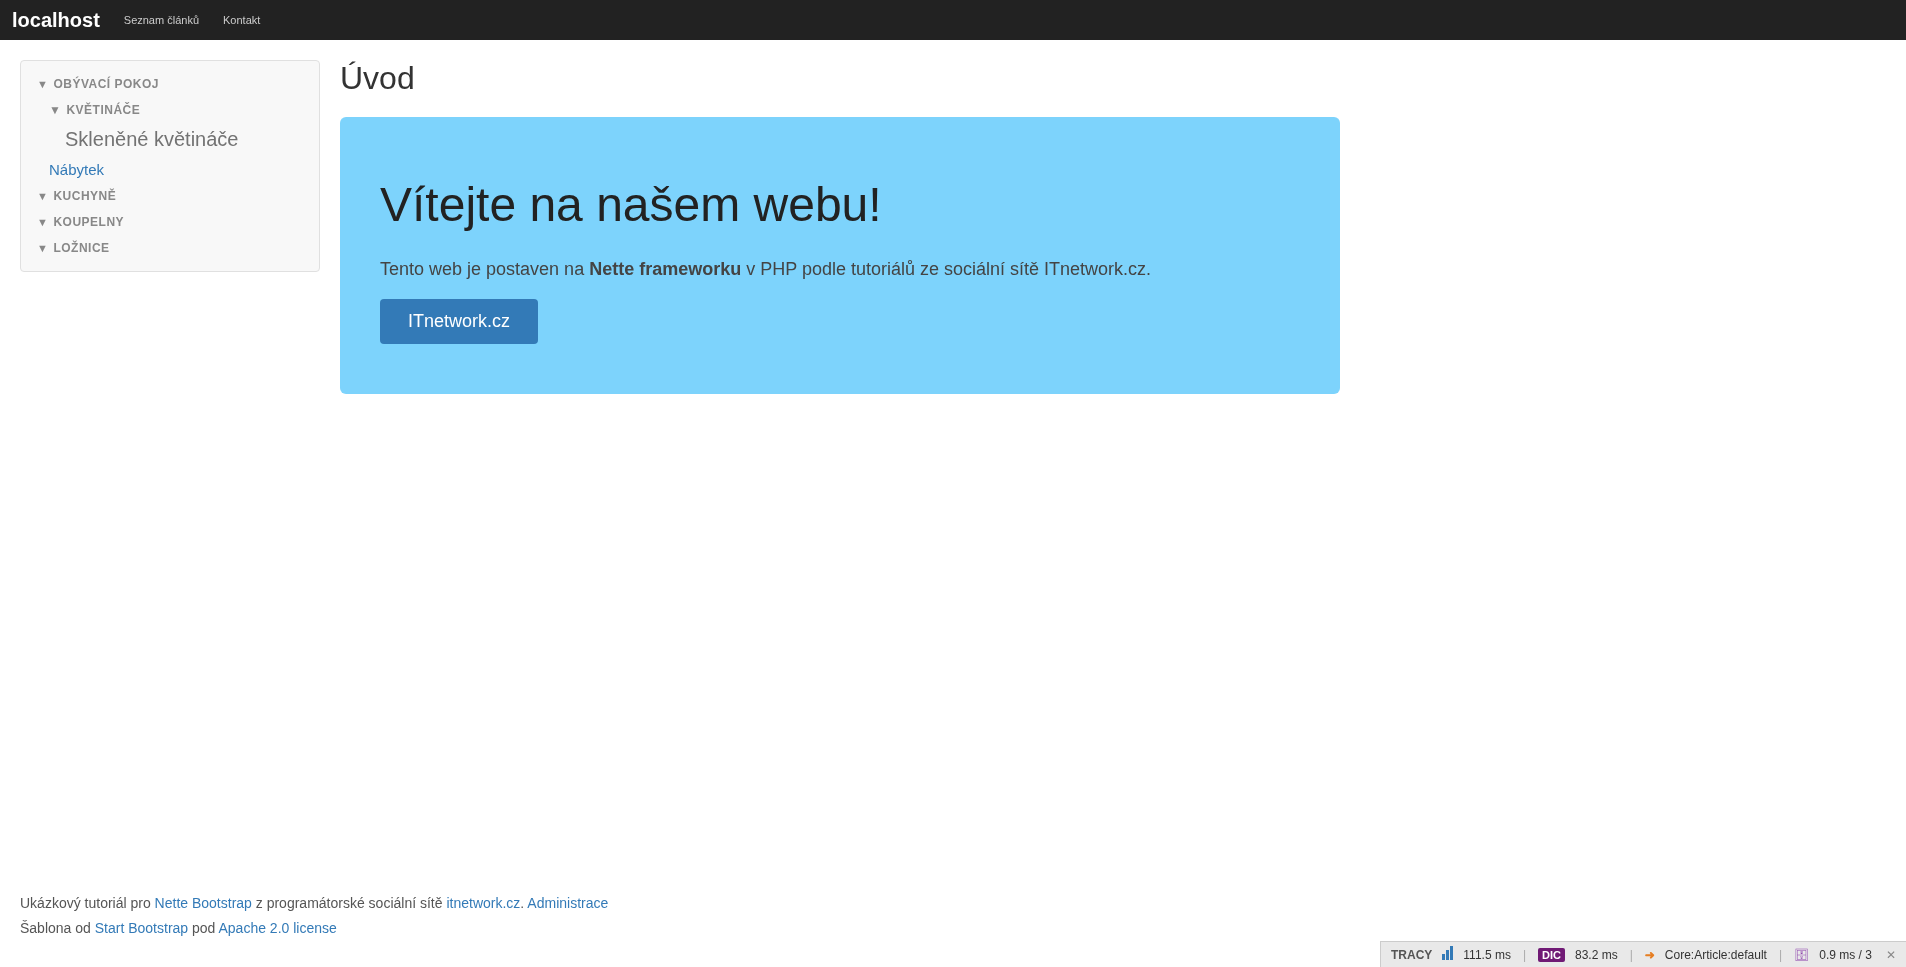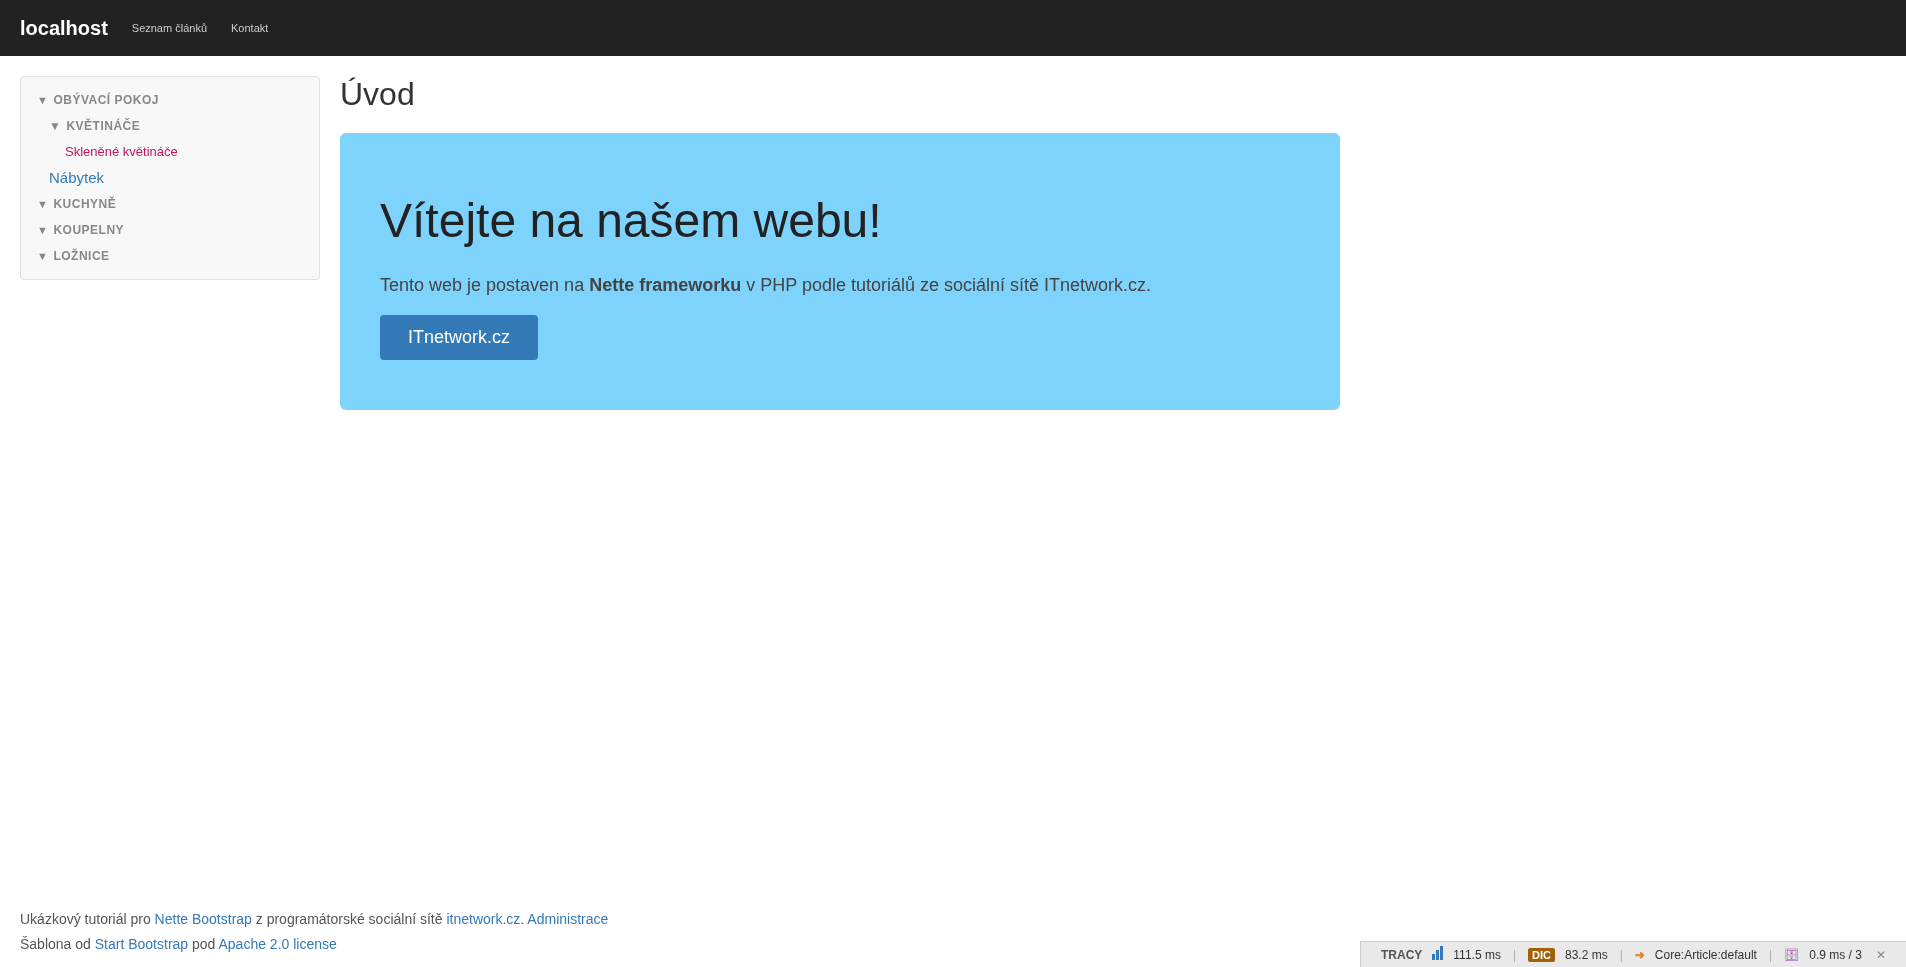--- a/index.html
+++ b/index.html
@@ -2,22 +2,22 @@
 <html><head>
   <meta charset="utf-8">
   <style>
     * { margin: 0; padding: 0; box-sizing: border-box; }
     body { font-family: 'Helvetica Neue', Arial, sans-serif; font-size: 16px; color: #333; background: #fff; }
 
     
     .navbar {
       background: #222;
       color: #fff;
-      padding: 0 20px;
-      height: 56px;
+      padding: 0 12px;
+      height: 40px;
       display: flex;
       align-items: center;
       gap: 24px;
     }
     .navbar-brand {
       font-size: 20px;
       font-weight: bold;
       color: #fff;
       text-decoration: none;
     }
@@ -66,23 +66,23 @@
       text-transform: uppercase;
       display: flex;
       align-items: center;
       gap: 5px;
       cursor: pointer;
       padding: 6px 16px 6px 28px;
     }
     .sidebar-item {
       display: block;
       padding: 5px 16px 5px 44px;
-      color: #be185d;
-      text-decoration: none;
-      font-size: 13px;
+      color: #737373;
+      text-decoration: none;
+      font-size: 20px;
     }
     .sidebar-item-top {
       display: block;
       padding: 5px 16px 5px 28px;
       color: #337ab7;
       text-decoration: none;
       font-size: 15px;
     }
 
     
@@ -139,42 +139,42 @@
     .tracy-bar {
       position: fixed;
       bottom: 0;
       right: 0;
       background: #e9e9e9;
       border-top: 1px solid #ccc;
       border-left: 1px solid #ccc;
       display: flex;
       align-items: center;
       gap: 10px;
-      padding: 4px 20px;
+      padding: 4px 10px;
       font-size: 12px;
       color: #333;
       z-index: 9999;
     }
     .tracy-label {
       font-weight: bold;
       color: #555;
     }
     .tracy-bar-chart {
       display: inline-flex;
       align-items: flex-end;
       gap: 1px;
       height: 14px;
     }
     .tracy-bar-chart span {
       display: inline-block;
       width: 3px;
       background: #337ab7;
     }
     .tracy-dic {
-      background: #a16207;
+      background: #701a75;
       color: #fff;
       padding: 1px 4px;
       border-radius: 2px;
       font-weight: bold;
       font-size: 11px;
     }
     .tracy-arrow { color: #e67e22; font-weight: bold; }
     .tracy-db { color: #8e44ad; }
     .tracy-close {
       cursor: pointer;

